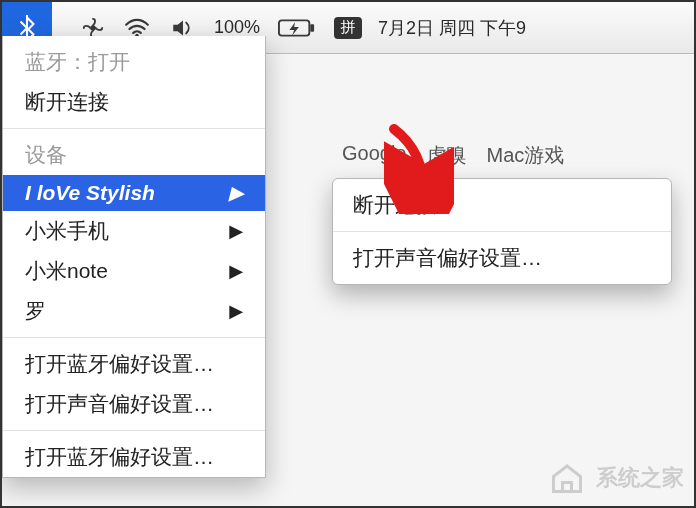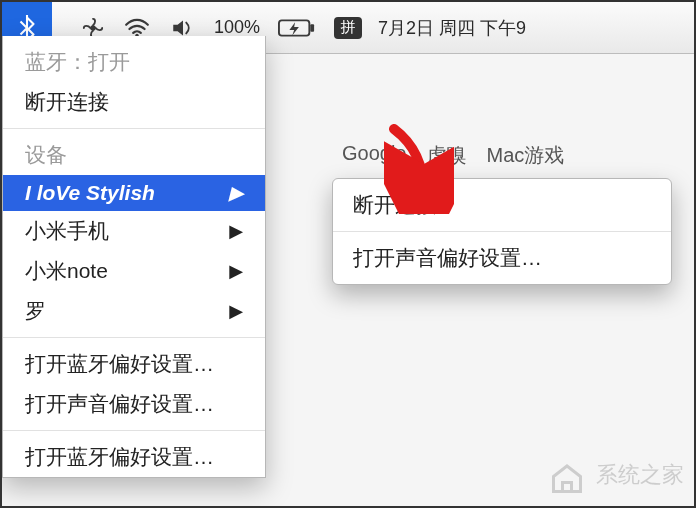--- a/index.html
+++ b/index.html
@@ -103,22 +103,22 @@
   
   .red-arrow {
     position:absolute;
     left: 382px; top: 122px;
     pointer-events:none;
   }
 
   
   .watermark {
     position:absolute; right:10px; bottom:10px;
-    display:flex; gap:11px;
-    color:#bdbdbd; font-size:22px; opacity:.7;
+    display:flex; align-items:center; gap:11px;
+    color:#bdbdbd; font-size:22px; opacity:.7;font-weight:bold;
   }
   .watermark .house {
     width:36px; height:36px;
   }
 </style>
 </head>
 <body>
 
 <div class="bookmarks">
   <span>Google</span>

